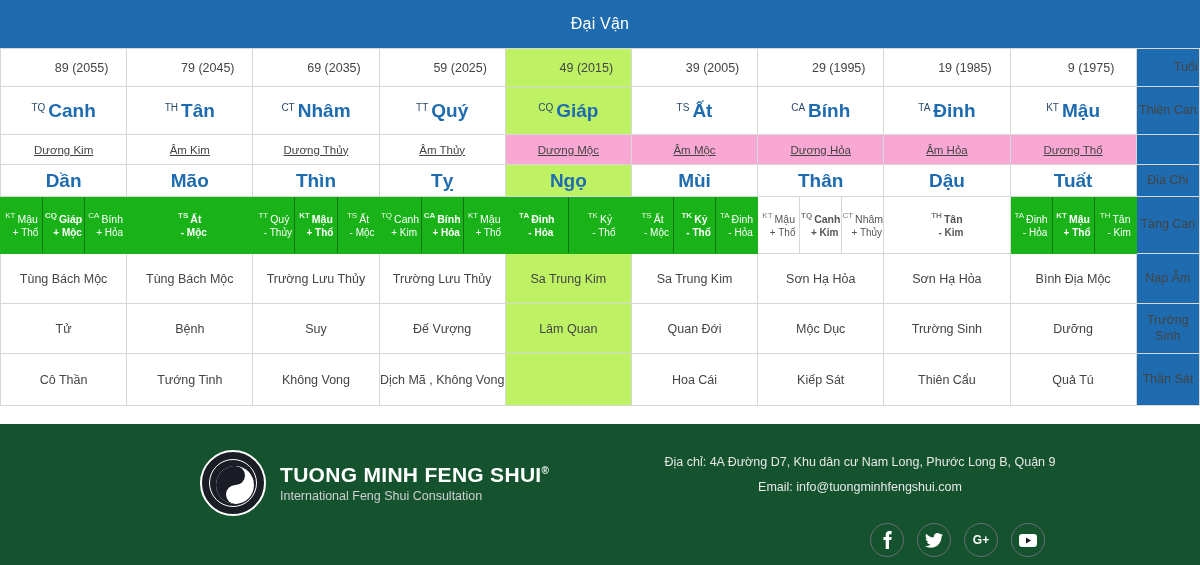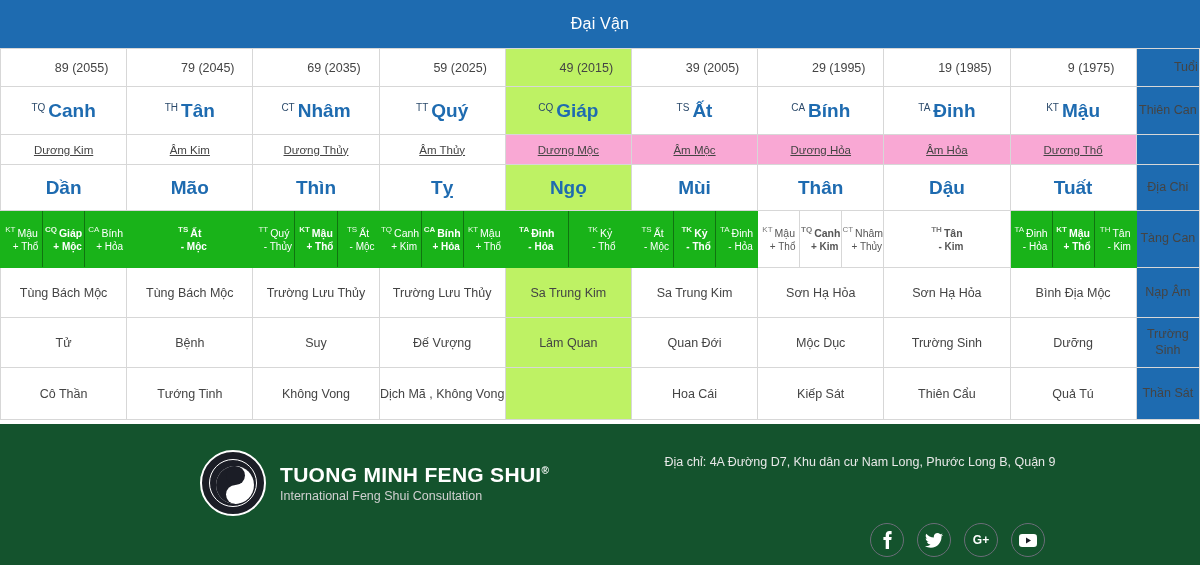--- a/index.html
+++ b/index.html
@@ -55,21 +55,21 @@
   .green {
     background: #f9a8d4;
     color: #ffffff;
     border-color: #19b319;
   }
 
   
   .r-tuoi td { height: 38px; font-size: 12.5px; padding-left: 36px; }
   .r-thiencan td { height: 48px; }
   .r-nguhanhcan td { height: 30px; font-size: 11.5px; text-decoration: underline; }
-  .r-diachi td { height: 46px; }
+  .r-diachi td { height: 32px; }
   .r-tangcan td { height: 56px; padding: 0; }
   .r-napam td { height: 50px; }
   .r-truongsinh td { height: 50px; }
   .r-thansat td { height: 52px; text-align: center; }
 
   
   .stem {
     display: inline-block;
     white-space: nowrap;
     color: #1e6bb0;
@@ -466,20 +466,21 @@
         </div>
         <div class="brand-text">
           <div class="brand-name">
             <span>TUONG MINH FENG SHUI</span><span class="reg">®</span>
           </div>
           <div class="brand-sub">International Feng Shui Consultation</div>
         </div>
       </div>
       <div class="contact">
         <div>Địa chỉ: 4A Đường D7, Khu dân cư Nam Long, Phước Long B, Quận 9</div>
+        <div>Email: info@tuongminhfengshui.com</div>
       </div>
     </div>
     <div class="socials">
       <a class="soc">
         <svg width="9" height="18" viewBox="0 0 9 18">
             <path fill="#fff" d="M6 6V4.3c0-.7.2-1.1 1.2-1.1H8.6V.1C8.3.1 7.4 0 6.4 0 4.2 0 2.7 1.3 2.7 3.8V6H.4v3.1h2.3V18H6V9.1h2.3L8.7 6H6z"></path>
           </svg>
       </a>
       <a class="soc">
         <svg width="18" height="15" viewBox="0 0 18 15">

